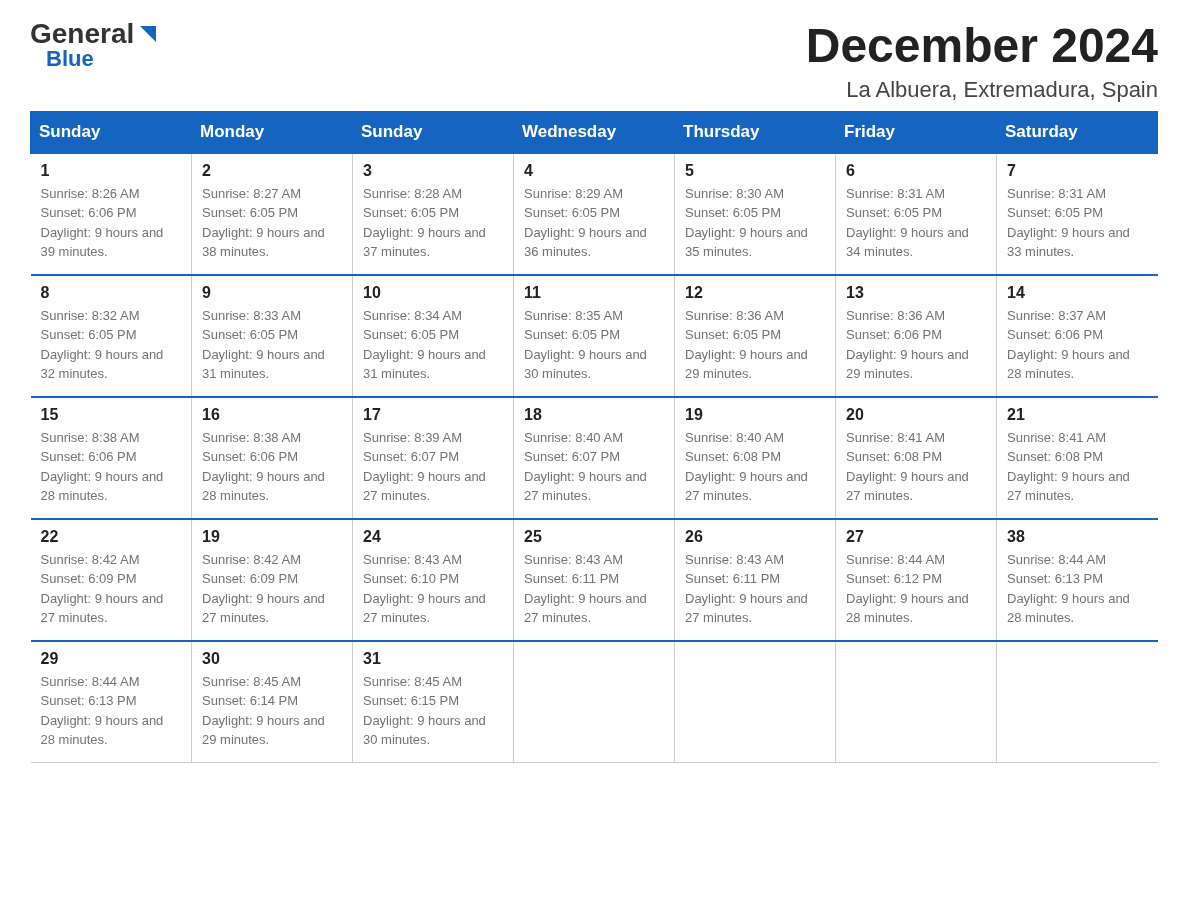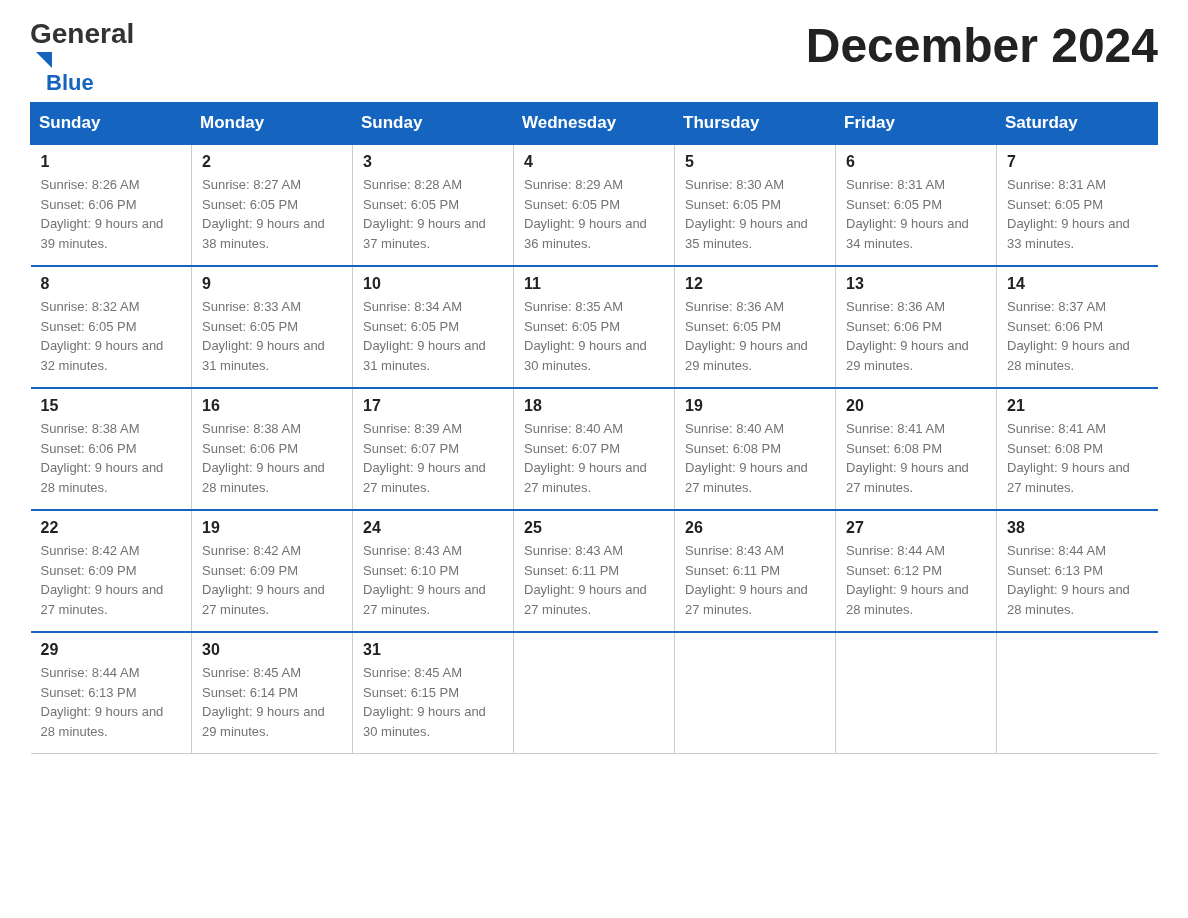--- a/index.html
+++ b/index.html
@@ -93,30 +93,31 @@
     }
     .empty-cell {
       background: #fff;
     }
   </style>
 </head>
 <body>
 
 <div class="header-row">
   <div class="logo">
-    <div style="display:flex; flex-direction:column;">
+    <div style="display:flex; align-items:center;">
       <span class="logo-general">General</span>
       <svg width="24" height="22" viewBox="0 0 24 22" style="margin-left:2px; margin-top:2px;">
         <polygon points="4,2 20,2 20,18" fill="#1565c0"></polygon>
       </svg>
     </div>
     <span class="logo-blue">Blue</span>
   </div>
   <div class="title-block">
     <div class="month-title">December 2024</div>
+    <div class="location">La Albuera, Extremadura, Spain</div>
   </div>
 </div>
 
 <table class="calendar">
   <thead>
     <tr>
     <th>Sunday</th>
         <th>Monday</th>
         <th>Sunday</th>
         <th>Wednesday</th>

